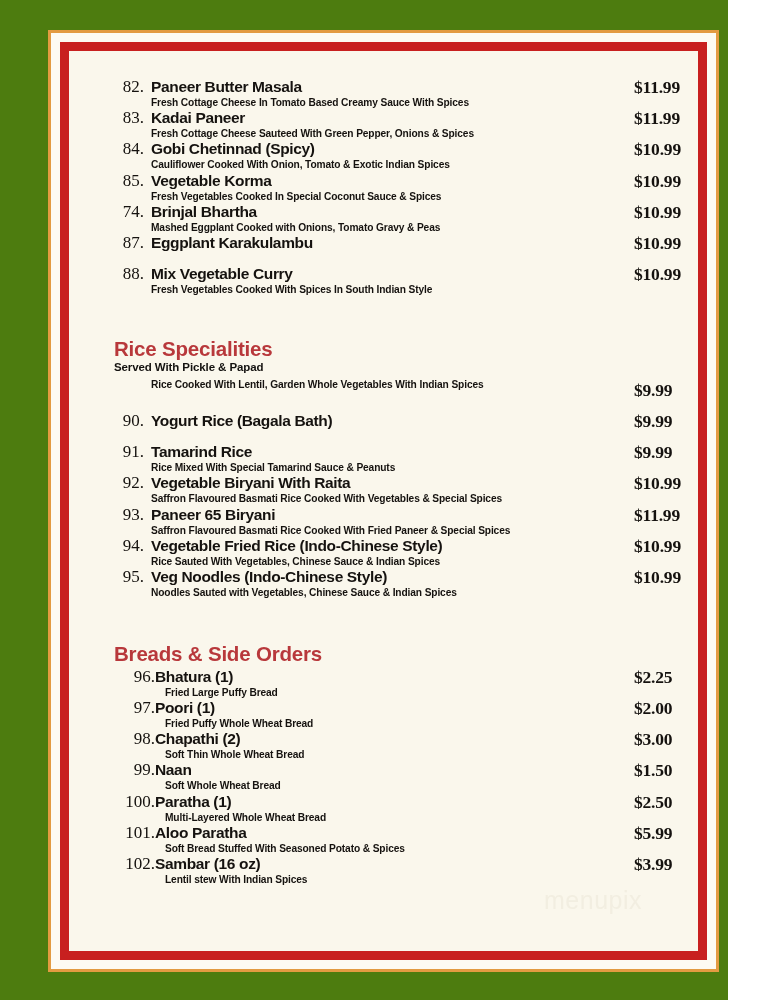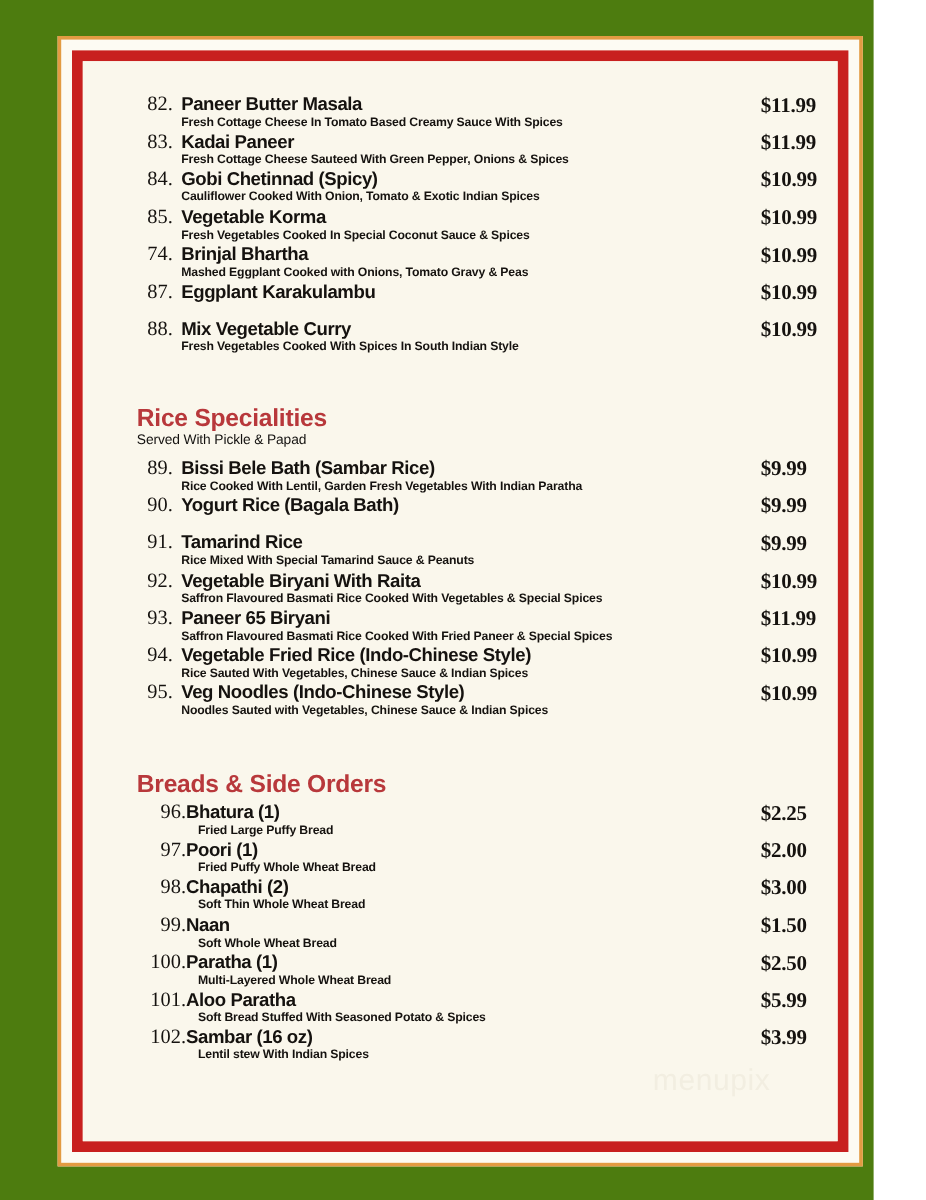--- a/index.html
+++ b/index.html
@@ -69,21 +69,21 @@
     font-family: "Liberation Sans", sans-serif;
     font-weight: bold;
     font-size: 20.5px;
     letter-spacing: -0.2px;
     line-height: 1.0;
     margin: 0 0 2px 0;
     padding-left: 1px;
   }
   .section-note {
     font-family: "Liberation Sans", sans-serif;
-    font-weight: normal;
+    font-weight: bold;
     font-size: 11.5px;
     color: #141210;
     line-height: 1.0;
     margin: 0 0 7px 0;
     padding-left: 1px;
     letter-spacing: -0.1px;
   }
 
   .spacer-lg { height: 44px; }
   .spacer-xl { height: 46px; }
@@ -235,26 +235,22 @@
                   <div class="item-desc">Fresh Vegetables Cooked With Spices In South Indian Style</div>
                 </div>
               </div>
             </div>
             <div class="spacer-lg"></div>
             <div class="section">
               <div class="section-head">Rice Specialities</div>
               <div class="section-note">Served With Pickle &amp; Papad</div>
               <div class="items items-a">
                 <div class="item">
-                  <div class="item-line">
-                    <span class="item-num">89.</span>
-                    <span class="item-name">Bissi Bele Bath (Sambar Rice)</span>
-                  </div>
                   <span class="item-price">$9.99</span>
-                  <div class="item-desc">Rice Cooked With Lentil, Garden Fresh Vegetables With Indian Paratha</div>
+                  <div class="item-desc">Rice Cooked With Lentil, Garden Whole Vegetables With Indian Spices</div>
                 </div>
                 <div class="item">
                   <div class="item-line">
                     <span class="item-num">90.</span>
                     <span class="item-name">Yogurt Rice (Bagala Bath)</span>
                   </div>
                   <span class="item-price">$9.99</span>
                 </div>
                 <div class="item">
                   <div class="item-line">

